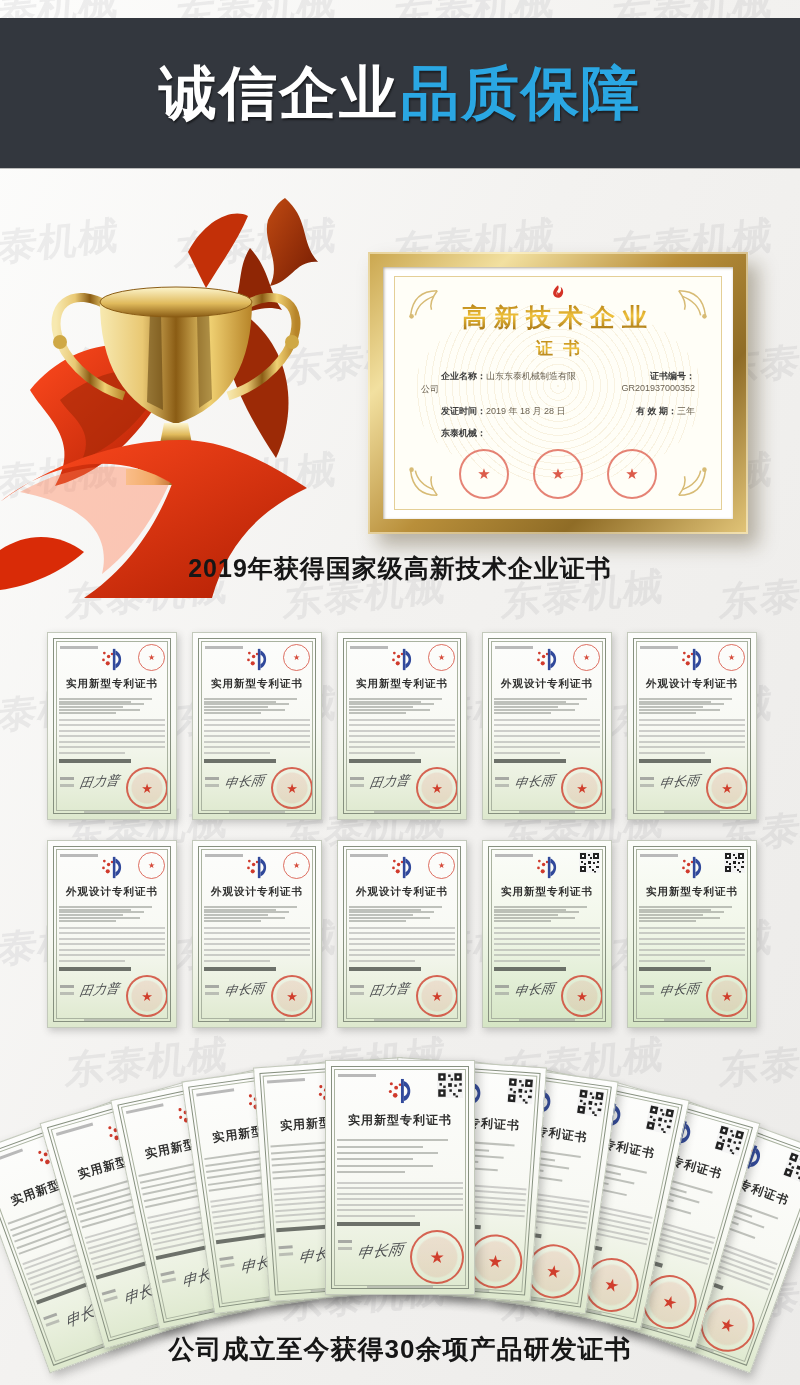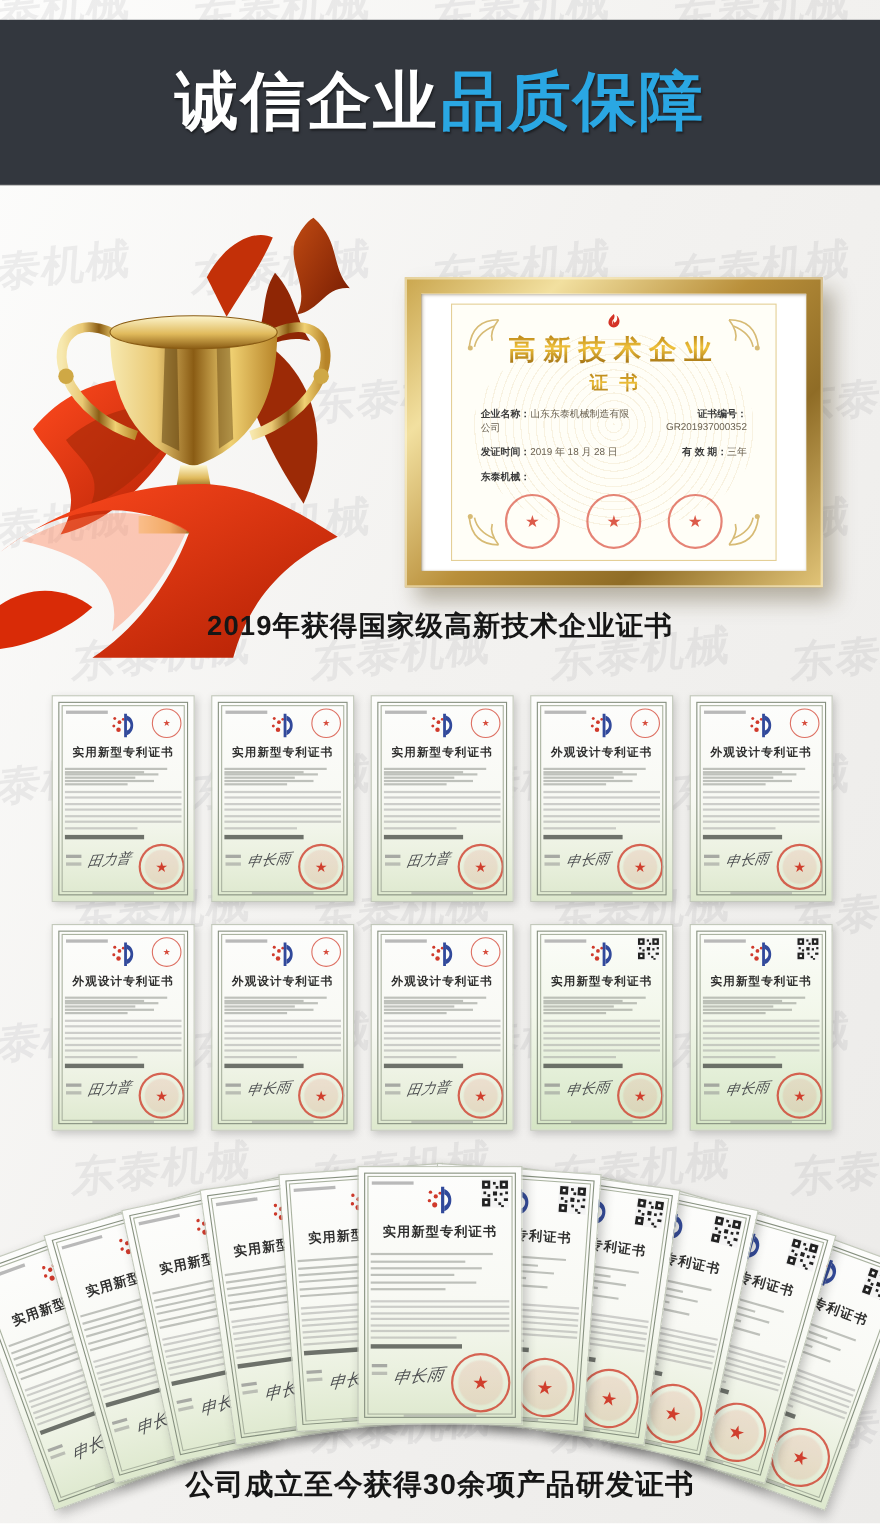--- a/index.html
+++ b/index.html
@@ -15,41 +15,41 @@
           background:#33373e;display:flex;align-items:center;justify-content:center;
           box-shadow:0 1px 0 rgba(0,0,0,.25);}
   .banner .t{font-size:58px;font-weight:bold;letter-spacing:2px;line-height:1;}
   .banner .t1{color:#ffffff;text-shadow:1px 2px 2px rgba(0,0,0,.5);margin-right:2px;}
   .banner .t2{color:#2aa7e3;text-shadow:1px 2px 2px rgba(0,0,0,.45);}
   
   .trophy{position:absolute;left:0;top:190px;width:352px;height:410px;z-index:4;}
   .gframe{position:absolute;left:368px;top:252px;width:380px;height:282px;z-index:4;box-sizing:border-box;
           padding:15px;background:linear-gradient(135deg,#caa64e 0%,#f2e0a0 22%,#b98f3a 48%,#8f6c26 72%,#e2c579 100%);
           box-shadow:10px 12px 18px rgba(70,55,20,.35), inset 0 0 0 2px rgba(255,248,220,.55);}
-  .gmatte{background:#ffffff;height:100%;box-sizing:border-box;padding:9px 27px;
+  .gmatte{background:#ffffff;height:100%;box-sizing:border-box;padding:9px 11px;
           box-shadow:inset 1px 1px 3px rgba(80,60,20,.45);}
   .fcert{position:relative;height:100%;box-sizing:border-box;background:#fffef7;
          border:1px solid #e4cf97;display:flex;flex-direction:column;align-items:center;}
   .fcert::before{content:"";position:absolute;inset:26px 18px;z-index:0;border-radius:50%;
          background:repeating-radial-gradient(circle at 50% 46%, rgba(214,180,110,.16) 0 1px, transparent 1px 7px);}
   .flourish{position:absolute;width:38px;height:38px;opacity:.9;}
   .fl-tl{left:8px;top:8px;}
   .fl-tr{right:8px;top:8px;transform:scaleX(-1);}
   .fl-bl{left:8px;bottom:8px;transform:scaleY(-1);}
   .fl-br{right:8px;bottom:8px;transform:scale(-1,-1);}
   .flame{width:34px;height:38px;margin-top:8px;z-index:1;}
   .fc-title{z-index:1;font-size:25px;font-weight:bold;letter-spacing:7px;margin-top:2px;
             background:linear-gradient(180deg,#a8720c,#f0c23c 45%,#92600a);
             -webkit-background-clip:text;background-clip:text;color:transparent;}
   .fc-sub{z-index:1;font-size:17px;font-weight:bold;letter-spacing:10px;margin-top:3px;text-indent:10px;
           background:linear-gradient(180deg,#a8720c,#edbf3a 50%,#92600a);
           -webkit-background-clip:text;background-clip:text;color:transparent;}
   .fc-fields{z-index:1;width:100%;box-sizing:border-box;padding:10px 26px 0;font-size:9px;}
   .fc-row{display:flex;justify-content:space-between;margin-bottom:9px;}
-  .fc-field b{color:#3c3c3c;font-weight:bold;}
+  .fc-field b{color:#3c3c3c;font-weight:bold;margin-left:20px;}
   .fc-field i{font-style:normal;color:#6b6252;}
   .fc-left{width:58%;text-align:left;}
   .fc-right{width:42%;text-align:right;}
   .fc-stamps{z-index:1;margin-top:auto;margin-bottom:10px;display:flex;gap:24px;}
   .fc-stamp{width:46px;height:46px;border-radius:50%;border:2px solid rgba(217,74,56,.75);
             display:grid;place-items:center;opacity:.9;}
   .fc-stamp::before{content:"★";color:#d94a38;font-size:15px;}
   .big-caption{position:absolute;left:0;width:800px;text-align:center;z-index:6;
                font-weight:bold;color:#161616;}
   .cap1{top:552px;font-size:25px;letter-spacing:1px;}

